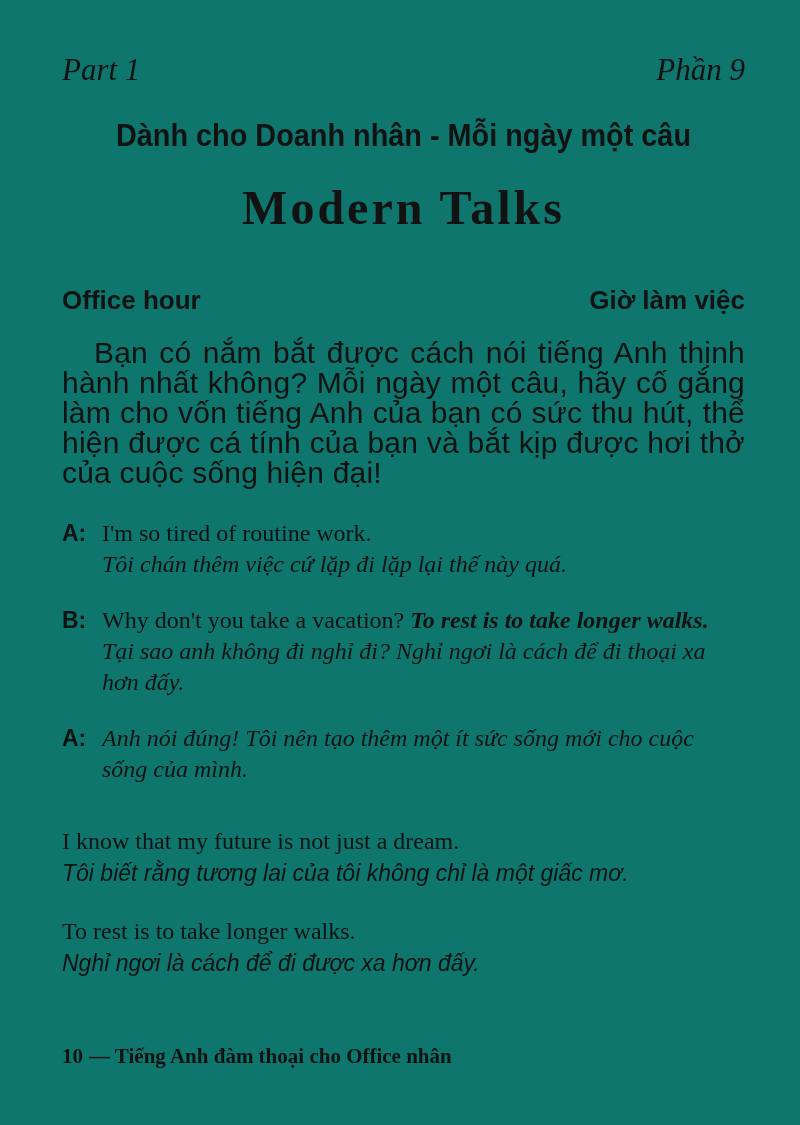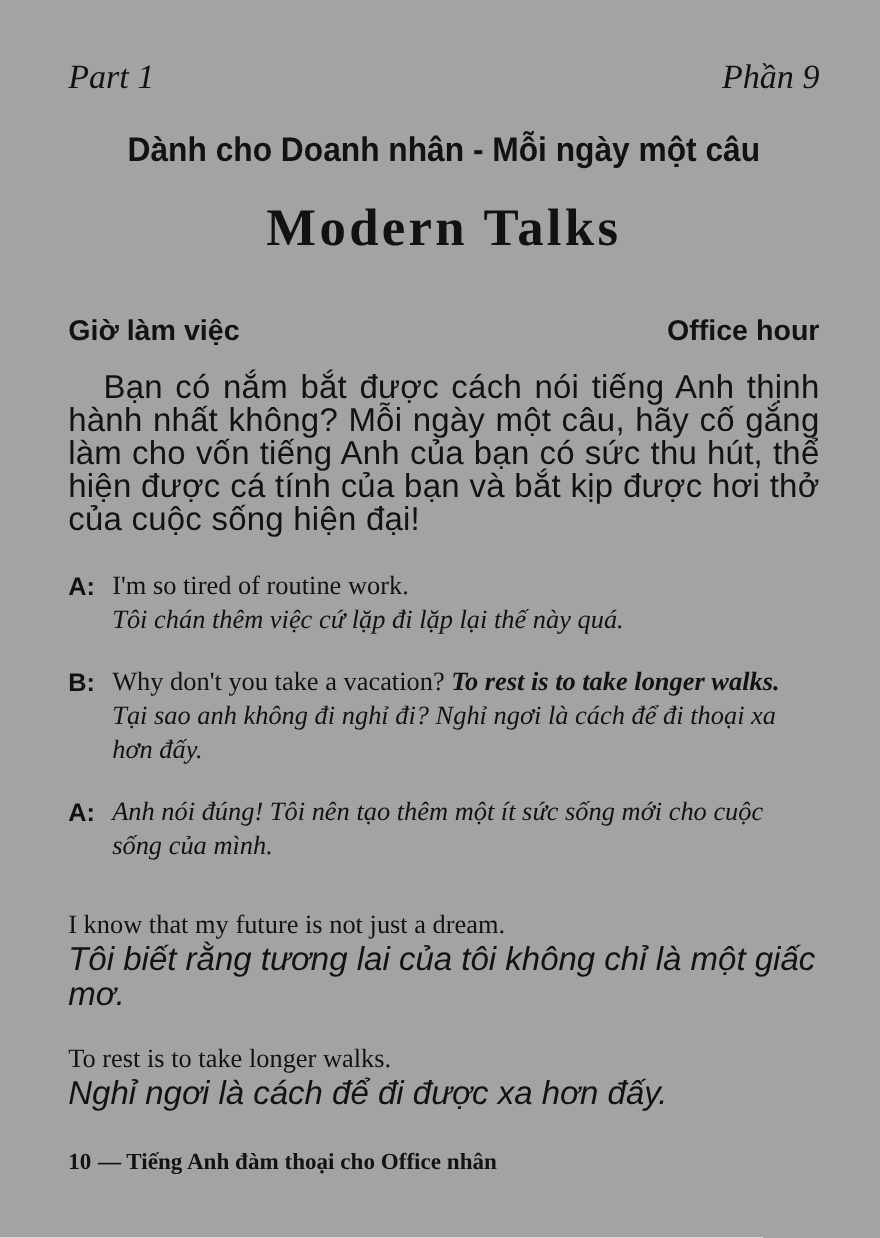--- a/index.html
+++ b/index.html
@@ -5,21 +5,21 @@
   html, body {
     margin: 0;
     padding: 0;
     background: #ffffff;
   }
   .page {
     position: relative;
     width: 800px;
     height: 1125px;
     box-sizing: border-box;
-    background: #a3a3a3;
+    background: #0f766e;
     color: #121212;
     padding: 52px 55px 0 62px;
     overflow: hidden;
     font-family: "Liberation Serif", serif;
   }
   .part-header {
     display: flex;
     justify-content: space-between;
     align-items: baseline;
     font-family: "Liberation Serif", serif;
@@ -108,21 +108,21 @@
     margin-bottom: 26px;
   }
   .key-en {
     font-family: Liberation Serif, serif;
     font-size: 24px;
     line-height: 32px;
   }
   .key-vi {
     font-family: "Liberation Sans", sans-serif;
     font-style: italic;
-    font-size: 30px;
+    font-size: 23px;
     line-height: 32px;
   }
   .footer {
     position: absolute;
     left: 62px;
     top: 1044px;
     font-family: "Liberation Serif", serif;
     font-weight: bold;
     font-size: 21px;
   }
@@ -138,22 +138,22 @@
   <div class="part-header">
     <span>Part 1</span>
     <span>Phần 9</span>
   </div>
 
   <div class="section-title">Dành cho Doanh nhân - Mỗi ngày một câu</div>
 
   <div class="title-en">Modern Talks</div>
 
   <div class="lesson-heading">
+    <span>Office hour</span>
     <span>Giờ làm việc</span>
-    <span>Office hour</span>
   </div>
 
   <p class="intro">Bạn có nắm bắt được cách nói tiếng Anh thịnh hành nhất không? Mỗi ngày một câu, hãy cố gắng làm cho vốn tiếng Anh của bạn có sức thu hút, thể hiện được cá tính của bạn và bắt kịp được hơi thở của cuộc sống hiện đại!</p>
 
   <div class="dialogue">
 
     <div class="dialogue-entry">
       <div class="speaker">A:</div>
       <div class="lines">
         <div class="en-line"><span>I'm so tired of routine work.</span><span class="en-emph"></span></div>

